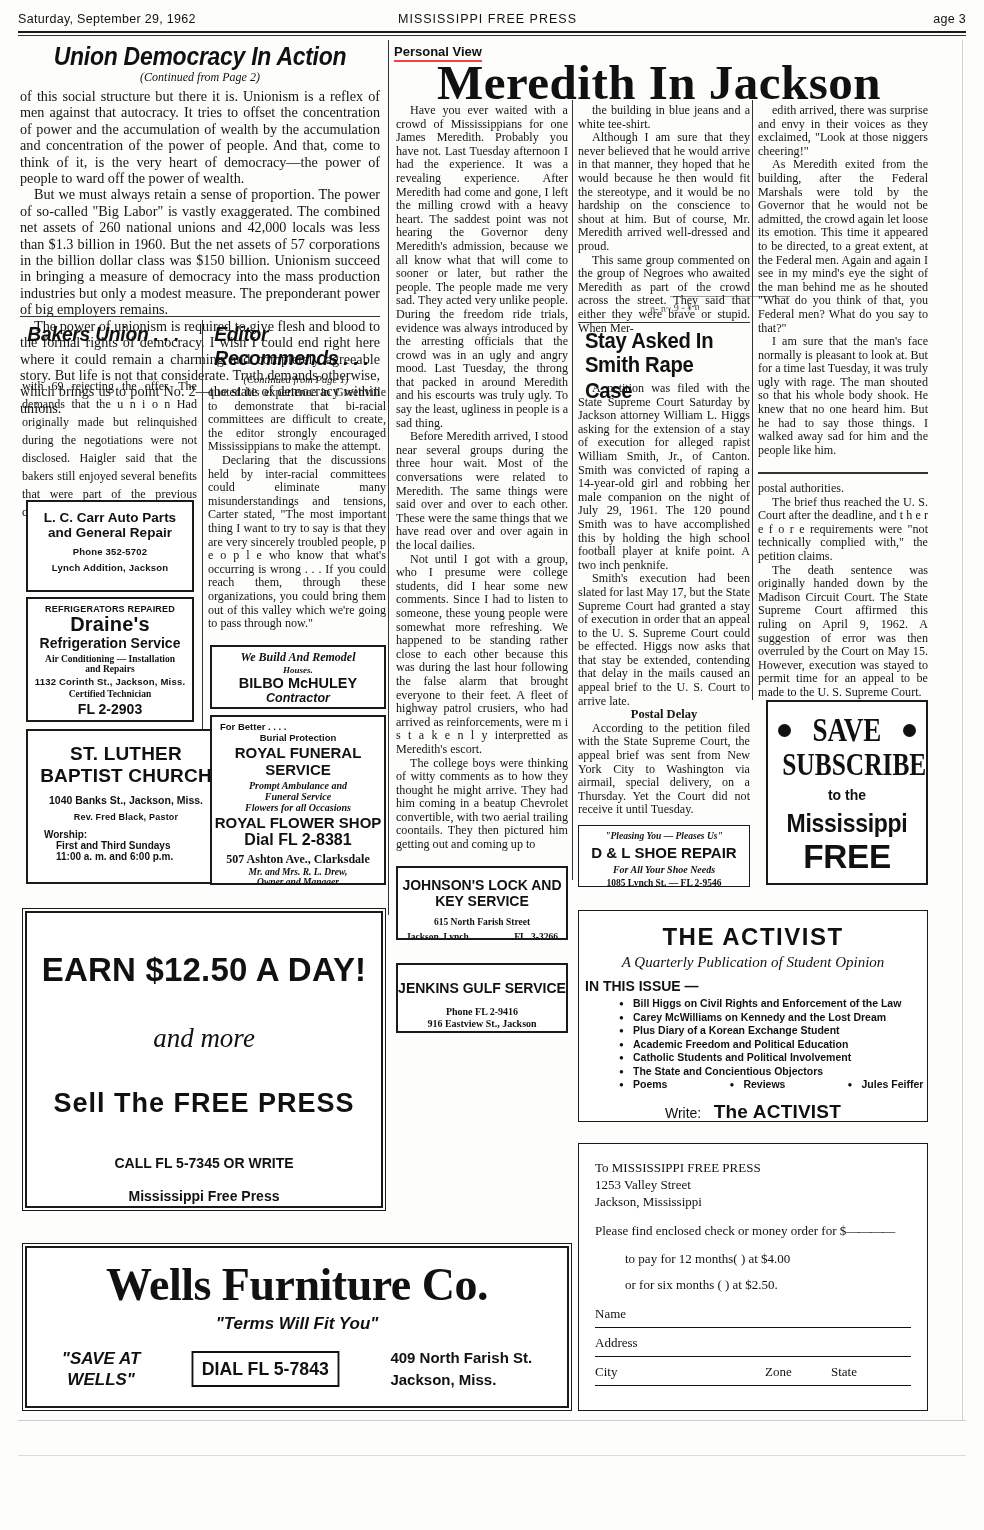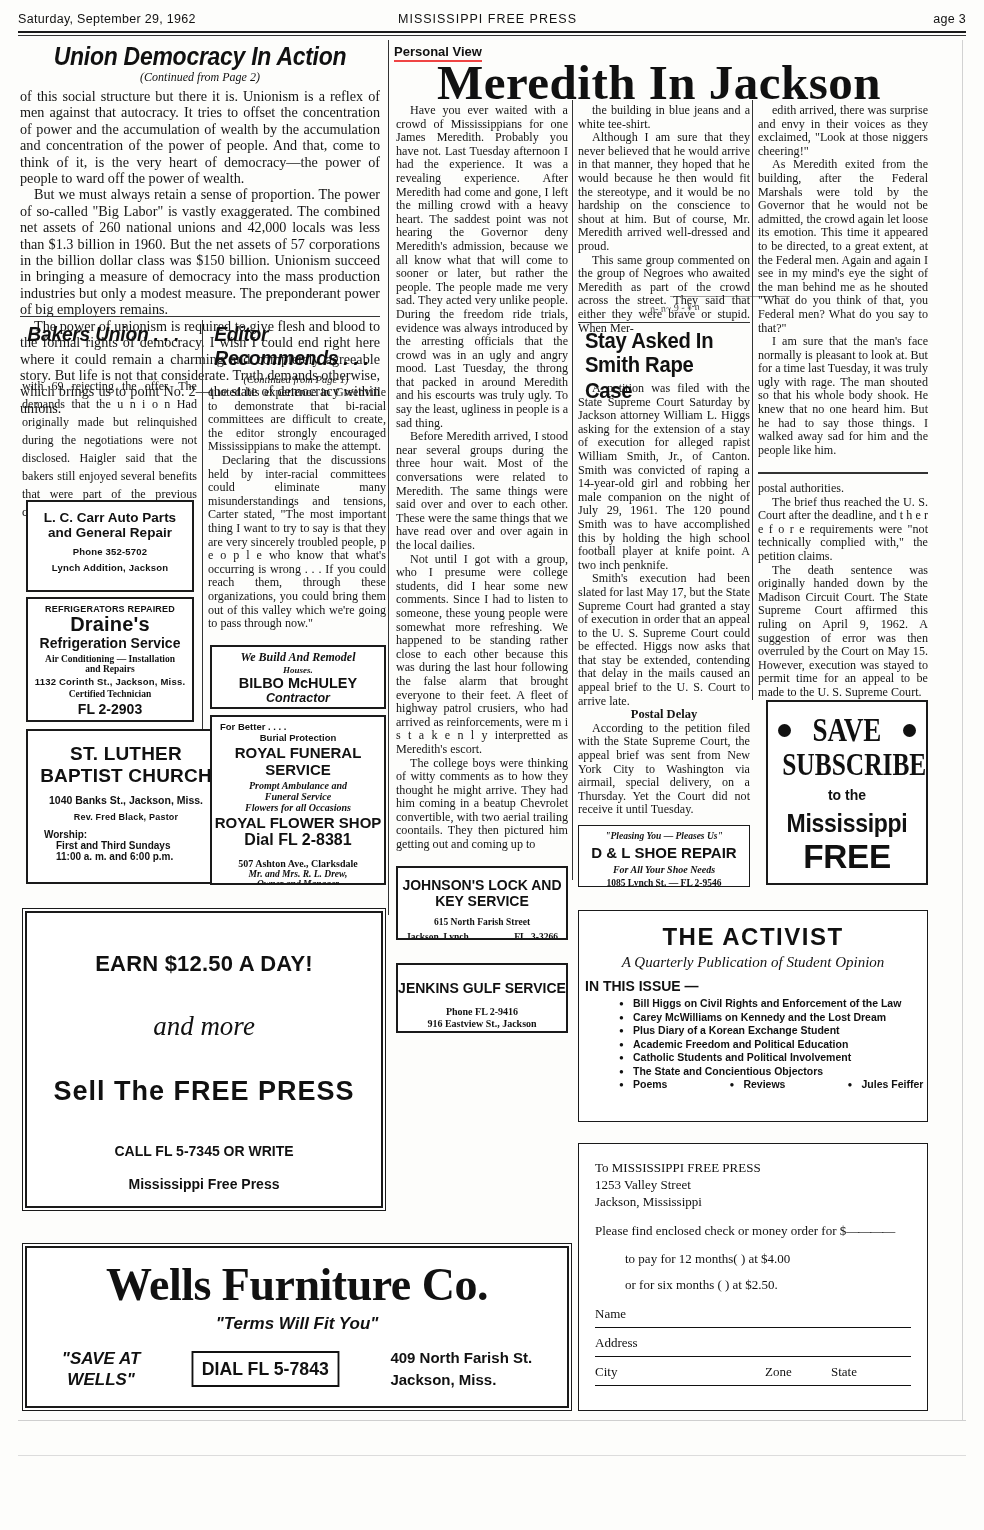--- a/index.html
+++ b/index.html
@@ -299,28 +299,28 @@
 
   <div class="ad" style="left:210px; top:715px; width:176px; height:170px;">
     <div class="ad-sm" style="margin-top:4px; text-align:left; padding-left:8px; font-size:9.5px;">For Better . . . .</div>
     <div class="ad-sm" style="font-size:9.5px;">Burial Protection</div>
     <div class="ad-h2" style="font-size:15px; margin-top:1px;">ROYAL FUNERAL SERVICE</div>
     <div class="ad-serif-i" style="font-size:10px; margin-top:2px;">Prompt Ambulance and</div>
     <div class="ad-serif-i" style="font-size:10px;">Funeral Service</div>
     <div class="ad-serif-i" style="font-size:10px;">Flowers for all Occasions</div>
     <div class="ad-h2" style="font-size:15px; margin-top:1px;">ROYAL FLOWER SHOP</div>
     <div class="ad-h2" style="font-size:16px;">Dial FL 2-8381</div>
-    <div class="ad-serif" style="font-size:10px; margin-top:9px;">507 Ashton Ave., Clarksdale</div>
+    <div class="ad-serif" style="font-size:12px; margin-top:3px;">507 Ashton Ave., Clarksdale</div>
     <div class="ad-serif-i" style="font-size:9.5px;">Mr. and Mrs. R. L. Drew,</div>
     <div class="ad-serif-i" style="font-size:9.5px;">Owner and Manager</div>
   </div>
 
   <div class="ad-double" style="left:22px; top:908px; width:364px; height:303px;">
     <div class="inner">
-      <div class="ad-h1" style="margin-top:38px; font-size:22px;">EARN $12.50 A DAY!</div>
+      <div class="ad-h1" style="margin-top:38px; font-size:33px;">EARN $12.50 A DAY!</div>
       <div style="margin-top:34px; font-family:'Liberation Serif',serif; font-style:italic; font-size:27px;">and more</div>
       <div class="ad-h1" style="margin-top:34px; font-size:27px; letter-spacing:1px;">Sell The FREE PRESS</div>
       <div class="ad-h3" style="margin-top:36px; font-size:14px;">CALL FL 5-7345 OR WRITE</div>
       <div class="ad-h3" style="margin-top:17px; font-size:14px;">Mississippi Free Press</div>
 
     </div>
   </div>
 
   <div class="ad-double" style="left:22px; top:1243px; width:550px; height:168px;">
     <div class="inner" style="position:relative;">
@@ -434,20 +434,24 @@
       <li>Plus Diary of a Korean Exchange Student</li>
       <li>Academic Freedom and Political Education</li>
       <li>Catholic Students and Political Involvement</li>
       <li>The State and Concientious Objectors</li>
     </ul>
     <ul class="act-list" style="padding-left:40px; display:flex; gap:62px;">
       <li>Poems</li>
       <li>Reviews</li>
       <li>Jules Feiffer</li>
     </ul>
+    <div style="text-align:center; margin-top:9px;">
+      <span style="font-family:'Liberation Sans',sans-serif; font-size:14px;">Write:</span>
+      <span class="ad-h1" style="font-size:19px; margin-left:8px;">The ACTIVIST</span>
+    </div>
 
   </div>
 
   <div class="coupon" style="left:578px; top:1143px; width:350px; height:268px;">
     <div class="cline">To MISSISSIPPI FREE PRESS</div>
     <div class="cline">1253 Valley Street</div>
     <div class="cline">Jackson, Mississippi</div>
     <div class="cline" style="margin-top:13px;">
       <span>Please find enclosed check or money order for $</span><span class="dashline">————</span>
     </div>

